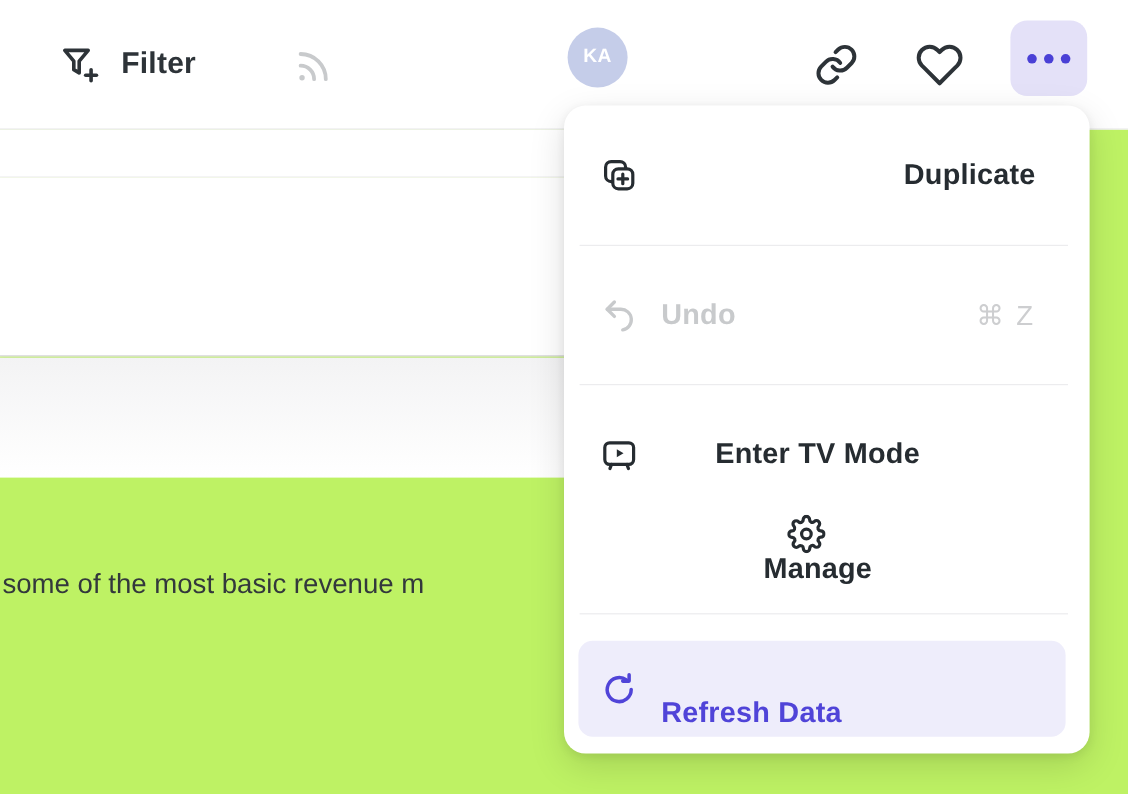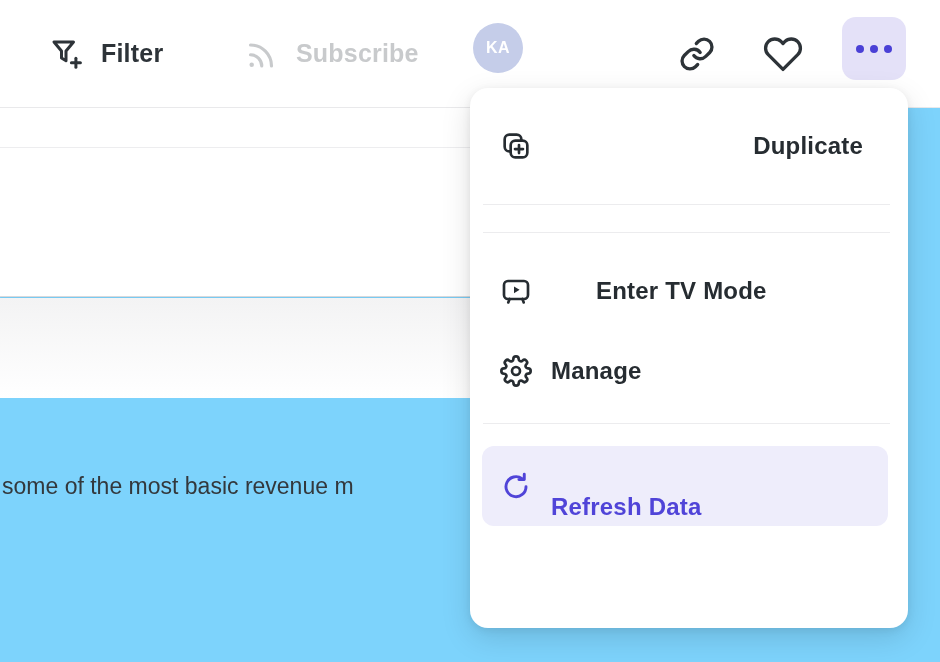--- a/index.html
+++ b/index.html
@@ -2,21 +2,21 @@
 <html><head>
 <meta charset="utf-8">
 <style>
   * { margin: 0; padding: 0; box-sizing: border-box; }
   html, body { background: #ffffff; }
   body { font-family: "Liberation Sans", sans-serif; }
   .stage {
     position: relative;
     width: 940px;
     height: 662px;
-    background: #7dd3fc;
+    background: #bef264;
     overflow: hidden;
   }
 
   
   .toolbar {
     position: absolute;
     left: 0; top: 0;
     width: 940px; height: 108px;
     background: #ffffff;
     border-bottom: 1px solid #e9e9eb;
@@ -141,21 +141,21 @@
     height: 1px;
     background: #ececee;
     margin-left: 13px;
     margin-right: 18px;
   }
   .mi-duplicate { margin-top: 0; justify-content: space-between; }
   .div-1 { margin-top: 28px; }
   .mi-undo { margin-top: 28px; }
   .div-2 { margin-top: 27px; }
   .mi-tv { margin-top: 28px; gap: 45px; }
-  .mi-manage { margin-top: 20px; }
+  .mi-manage { margin-top: 20px; flex-direction: column; }
   .div-3 { margin-top: 22px; }
   .mi-refresh {
     margin: 22px 20px 0 12px;
     height: 80px;
     background: #eeedfb;
     border-radius: 12px;
     padding-left: 18px;
   }
   .mi-refresh .menu-label { color: #5044d8; margin-top: 41px; }
 </style>
@@ -178,21 +178,20 @@
     </button>
 
     <button class="tb-item disabled" style="left:243px;">
       <span class="icon">
         <svg width="36" height="36" viewBox="0 0 24 24" fill="none" stroke="#c8cacc" stroke-width="2.1" stroke-linecap="round">
           <path d="M5 12.5a7.5 7.5 0 0 1 7.5 7.5"></path>
           <path d="M5 6a14 14 0 0 1 14 14"></path>
           <circle cx="5.8" cy="19.2" r="1.5" fill="#c8cacc" stroke="none"></circle>
         </svg>
       </span>
-      <span class="tb-label">Subscribe</span>
     </button>
 
     <div class="avatar">KA</div>
 
 
     <button class="tb-item" style="left:678px;">
       <span class="icon">
         <svg width="38" height="38" viewBox="0 0 24 24" fill="none" stroke="#2d3338" stroke-width="2.1" stroke-linecap="round" stroke-linejoin="round">
           <path d="M10 13a5 5 0 0 0 7.54.54l2.5-2.5a5 5 0 0 0-7.07-7.07l-1.4 1.4"></path>
           <path d="M14 11a5 5 0 0 0-7.54-.54l-2.5 2.5a5 5 0 0 0 7.07 7.07l1.4-1.4"></path>
@@ -229,20 +228,30 @@
           <rect x="8" y="8" width="12.5" height="12.5" rx="3.5" fill="#ffffff"></rect>
           <path d="M14.25 11.3v6"></path>
             <path d="M11.25 14.3h6"></path>
         </svg>
       </span>
       <span class="menu-label">Duplicate</span>
     </div>
 
     <div class="menu-divider div-1"></div>
 
+    <div class="menu-item mi-undo disabled">
+      <span class="icon">
+        <svg width="32" height="32" viewBox="0 0 24 24" fill="none" stroke="#c8cacc" stroke-width="2.1" stroke-linecap="round" stroke-linejoin="round">
+          <path d="M9 3.5L4.5 8 9 12.5"></path>
+          <path d="M4.5 8h8.5a6.5 6.5 0 0 1 1.2 12.9"></path>
+        </svg>
+      </span>
+      <span class="menu-label">Undo</span>
+      <span class="shortcut">⌘ Z</span>
+    </div>
 
     <div class="menu-divider div-2"></div>
 
     <div class="menu-item mi-tv">
       <span class="icon">
         <svg width="32" height="32" viewBox="0 0 24 24" fill="none" stroke="#262c31" stroke-width="2" stroke-linecap="round" stroke-linejoin="round">
           <rect x="3" y="4.5" width="18" height="13.5" rx="3"></rect>
           <path d="M10.5 8.6v5l4.2-2.5z" fill="#262c31" stroke="none"></path>
           <path d="M7.2 18l-1 2.6"></path>
             <path d="M16.8 18l1 2.6"></path>

